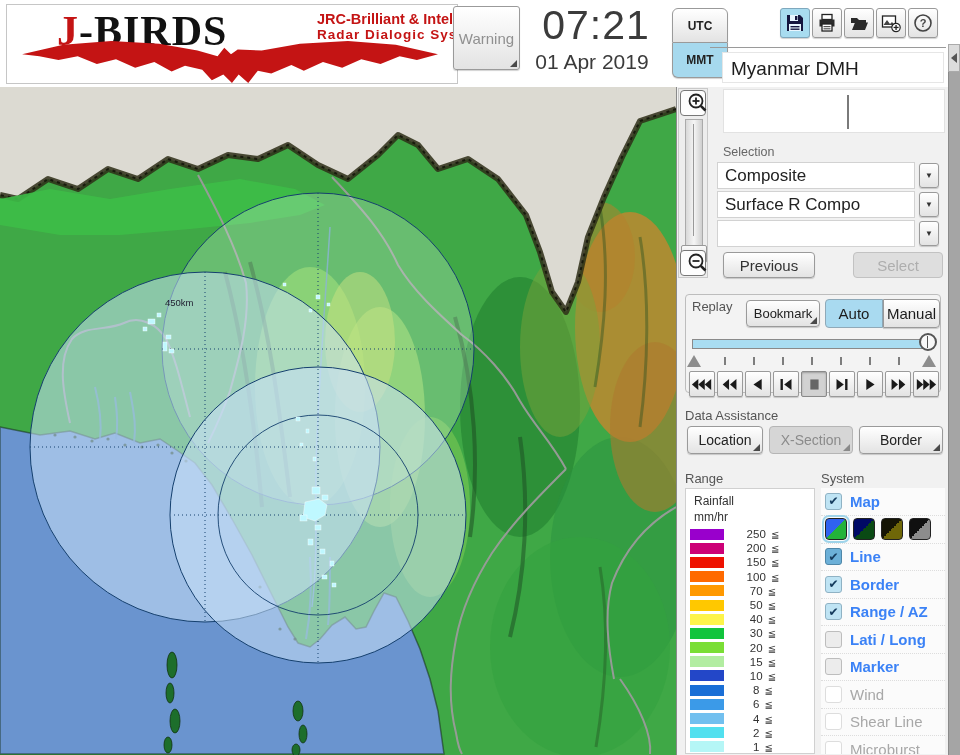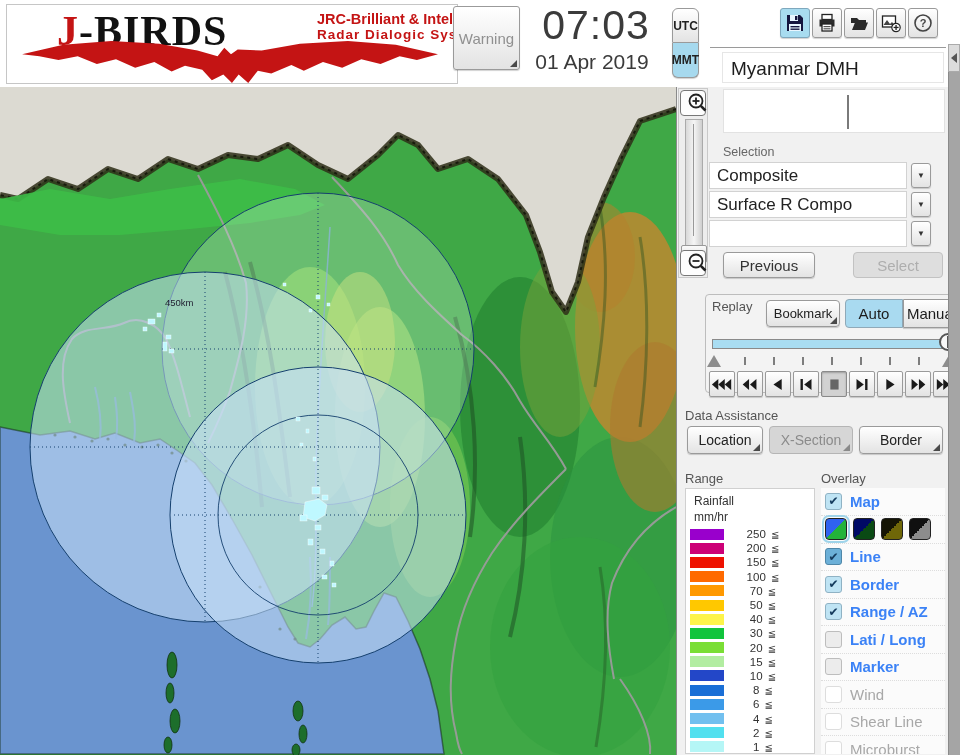--- a/index.html
+++ b/index.html
@@ -18,48 +18,48 @@
   .btn{background:linear-gradient(#ffffff,#e3e3e3);border:1px solid #9a9a9a;border-radius:3px;
        box-shadow:0 1px 1px rgba(0,0,0,.18);box-sizing:border-box;display:flex;align-items:center;justify-content:center;
        font-family:inherit;cursor:pointer;padding:0;}
   .corner{position:relative;}
   .corner::after{content:'';position:absolute;right:2px;bottom:2px;width:0;height:0;
                  border-left:7px solid transparent;border-bottom:7px solid #4a4a4a;}
   #warning-btn{position:absolute;left:453px;top:6px;width:67px;height:64px;color:#909090;font-size:15px;}
   #time-txt{position:absolute;left:520px;top:0px;width:152px;height:50px;font-size:41px;color:#3b3b3b;
             text-align:center;line-height:50px;letter-spacing:1px;}
   #date-txt{position:absolute;left:512px;top:50px;width:160px;font-size:21px;color:#3b3b3b;text-align:center;}
-  .tz{position:absolute;left:672px;width:27px;height:35px;font-size:12px;font-weight:bold;color:#222;}
+  .tz{position:absolute;left:672px;width:56px;height:35px;font-size:12px;font-weight:bold;color:#222;}
   #tz-utc{top:8px;border-radius:6px 6px 0 0;}
   #tz-mmt{top:43px;border-radius:0 0 6px 6px;background:#a6d9ee;border-top:none;}
   .tool{position:absolute;top:8px;width:30px;height:30px;}
   .tool.sel{background:#a8dcf0;border-color:#7fa8bd;}
   
   #rightcol{position:absolute;left:676px;top:87px;width:272px;height:668px;background:#f1f1f1;border-left:1px solid #8a8a8a;box-sizing:border-box;}
   #side-sep{position:absolute;left:710px;top:47px;width:236px;height:1px;background:#9a9a9a;}
   #station-field{position:absolute;left:722px;top:52px;width:222px;height:31px;background:#fff;border:1px solid #e6e6e6;
                  font-size:19px;color:#1d1d1d;line-height:31px;padding-left:8px;box-sizing:border-box;}
   #zoomctrl{position:absolute;left:1px;top:1px;width:30px;height:190px;background:#ededed;border:1px solid #c9c9c9;box-sizing:border-box;}
   .zbtn{position:absolute;left:1px;width:26px;height:26px;background:#fdfdfd;border:1px solid #777;border-radius:4px;box-sizing:border-box;}
   #ztrack{position:absolute;left:6px;top:30px;width:16px;height:126px;background:linear-gradient(90deg,#d8d8d8,#f5f5f5,#cfcfcf);border:1px solid #aaa;}
   #ztrack .line{position:absolute;left:7px;top:4px;width:1px;height:112px;background:#999;}
   #zhandle{position:absolute;left:2px;top:156px;width:24px;height:16px;background:linear-gradient(#fafafa,#d5d5d5);border:1px solid #999;border-radius:2px;}
   #zhandle i{display:block;height:1px;background:#aaa;margin:4px 3px 0;}
   #listbox{position:absolute;left:46px;top:2px;width:222px;height:44px;background:#fff;border:1px solid #e2e2e2;box-sizing:border-box;}
   #caret{position:absolute;left:123px;top:5px;width:2px;height:34px;background:#7a7a7a;}
   #sel-label{position:absolute;left:46px;top:58px;font-size:12.5px;color:#666;}
-  .dd{position:absolute;left:32px;width:222px;height:42px;}
+  .dd{position:absolute;left:40px;width:222px;height:42px;}
   .dd .fld{position:absolute;left:0;top:0;width:198px;height:27px;background:#fff;border:1px solid #d2d2d2;box-sizing:border-box;
            font-size:17px;color:#222;line-height:25px;padding-left:7px;}
   .dd .arr{position:absolute;right:0;top:1px;width:20px;height:25px;font-size:8px;color:#333;}
   #btn-previous{position:absolute;left:46px;top:165px;width:92px;height:26px;font-size:15px;color:#333;border-radius:4px;}
   #btn-select{position:absolute;left:176px;top:165px;width:90px;height:26px;font-size:15px;color:#aeaeae;
               background:#dedede;border:1px solid #c2c2c2;border-radius:4px;box-shadow:none;}
   
-  #replay-group{position:absolute;left:8px;top:207px;width:256px;height:99px;border:1px solid #bdbdbd;border-radius:4px;background:#f3f3f3;box-sizing:border-box;margin-left:20px;}
+  #replay-group{position:absolute;left:8px;top:207px;width:256px;height:99px;border:1px solid #bdbdbd;border-radius:4px;background:#f3f3f3;box-sizing:border-box;}
   #replay-label{position:absolute;left:6px;top:4px;font-size:13px;color:#555;}
   #btn-bookmark{position:absolute;left:60px;top:5px;width:74px;height:27px;font-size:13px;color:#222;border-radius:4px;}
   #btn-auto{position:absolute;left:139px;top:4px;width:58px;height:29px;font-size:15px;color:#1c1c1c;
             background:#a9daf0;border:1px solid #8fa9b8;border-radius:4px 0 0 4px;}
   #btn-manual{position:absolute;left:197px;top:4px;width:57px;height:29px;font-size:15px;color:#1c1c1c;border-radius:0 4px 4px 0;}
   #slider{position:absolute;left:6px;top:44px;width:242px;height:10px;background:#fff;border:1px solid #8a8a8a;box-sizing:border-box;}
   #slider-fill{height:100%;background:#a9ddf2;}
   #slider-handle{position:absolute;left:233px;top:38px;width:18px;height:18px;border-radius:50%;
                  background:#f8f8f8;border:2px solid #555;box-sizing:border-box;}
   #slider-handle i{position:absolute;left:6px;top:1px;width:1px;height:12px;background:#555;}
@@ -118,21 +118,21 @@
       <div id="logo-sub">
         <div class="s1">JRC-Brilliant &amp; Intelligent</div>
         <div class="s2">Radar  Dialogic  System</div>
       </div>
       <svg id="eagle" width="440" height="46" viewBox="0 0 440 48">
         <polygon fill="#c41414" points="2,16 45,6 95,2 145,5 185,12 206,18 213,9 220,16 227,11 252,12 292,5 342,2 392,6 436,16 414,22 396,18 376,26 356,21 336,30 316,24 296,33 283,27 262,36 248,33 238,46 228,37 221,46 212,37 200,43 190,32 172,28 158,34 140,24 120,30 100,21 80,26 60,18 40,22 20,18"></polygon>
       </svg>
     </div>
 
     <button id="warning-btn" class="btn corner">Warning</button>
-    <div id="time-txt">07:03</div>
+    <div id="time-txt">07:21</div>
     <div id="date-txt">01 Apr 2019</div>
 
     <button id="tz-utc" class="btn tz">UTC</button>
     <button id="tz-mmt" class="btn tz">MMT</button>
 
     <button class="btn tool sel" style="left:780px">
       <svg width="20" height="20" viewBox="0 0 20 20">
           <path d="M2,2 h13 l3,3 v13 h-16 z" fill="#15163f"></path>
           <rect x="5" y="2" width="8" height="6" fill="#e8f6ff"></rect>
           <rect x="10" y="3" width="2.4" height="4" fill="#15163f"></rect>
@@ -436,21 +436,21 @@
           </svg>
         </button>
     </div>
 
     <div id="da-label">Data Assistance</div>
     <button class="btn corner da" style="left:10px;width:76px">Location</button>
     <button id="da-xsection" class="btn corner da" style="left:92px;width:84px">X-Section</button>
     <button class="btn corner da" style="left:182px;width:84px">Border</button>
 
     <div id="legend-label">Range</div>
-    <div id="overlay-label">Overlay</div>
+    <div id="overlay-label">System</div>
 
     <div id="legend-box">
       <div id="legend-unit">
         <div>Rainfall</div>
         <div>mm/hr</div>
       </div>
       <div id="legend-items">
           <div class="lg-row">
             <span class="lg-sw" style="background: rgb(153, 0, 204);"></span>
             <span class="lg-val">250 <i class="lg-suf">≦</i></span>

